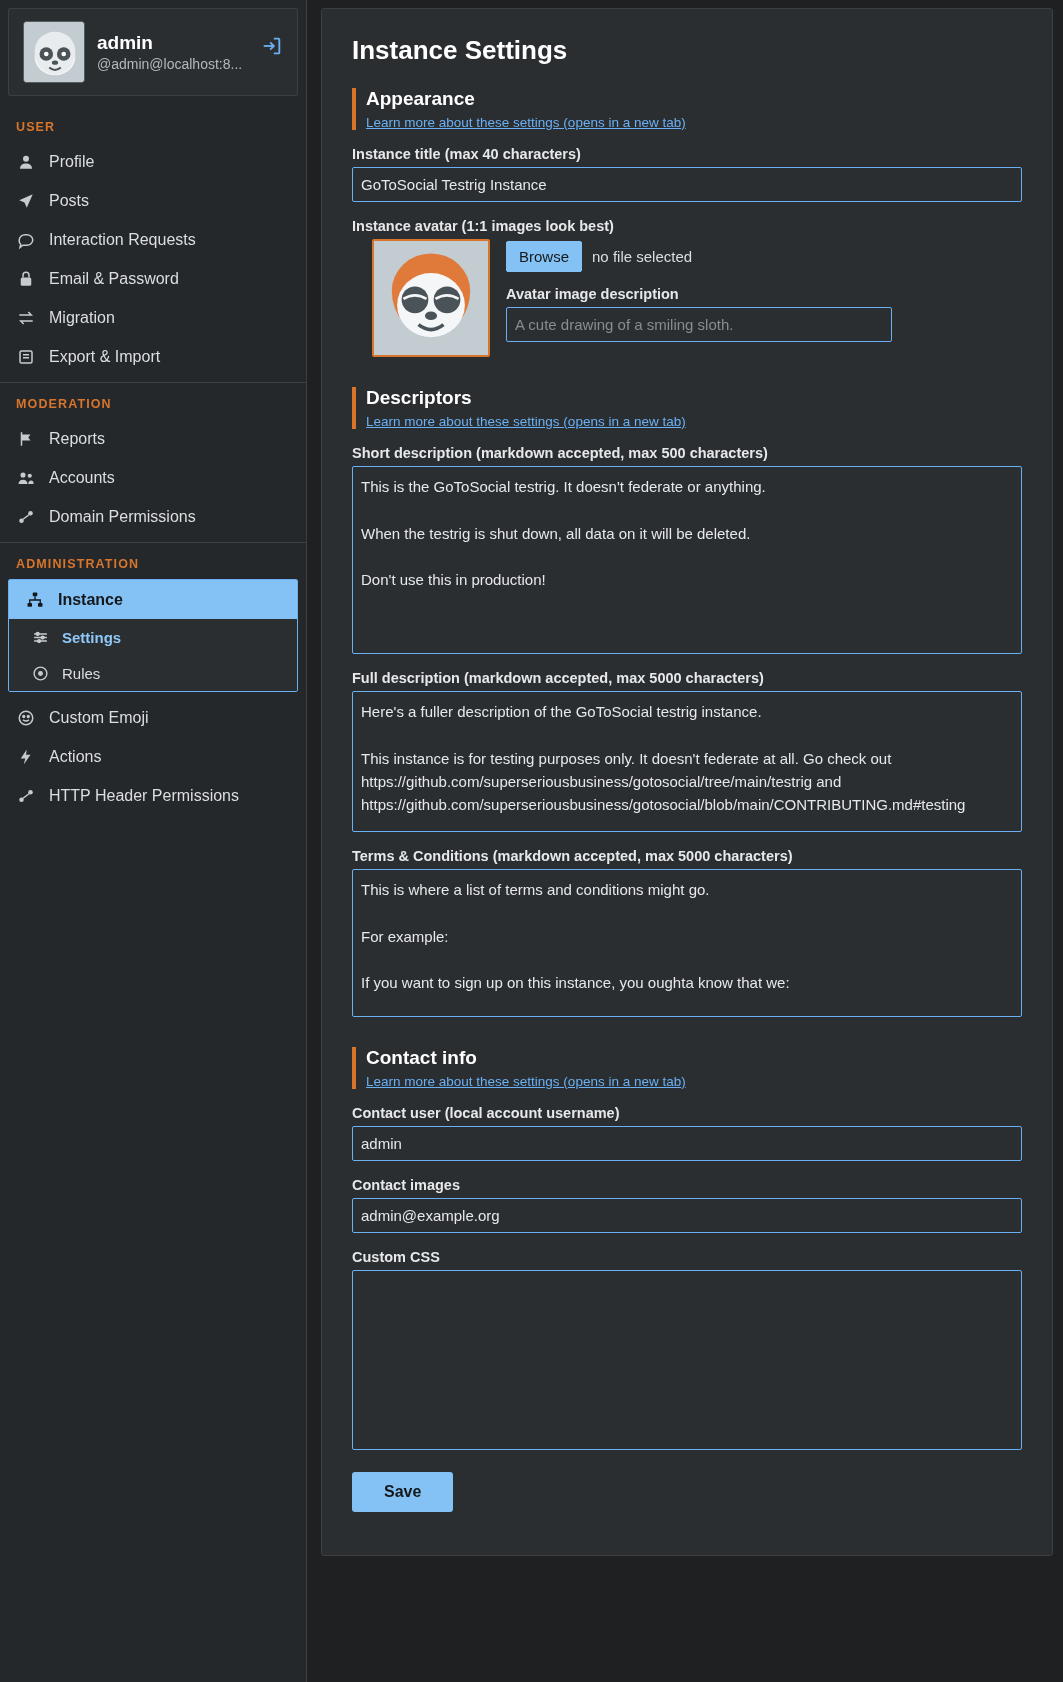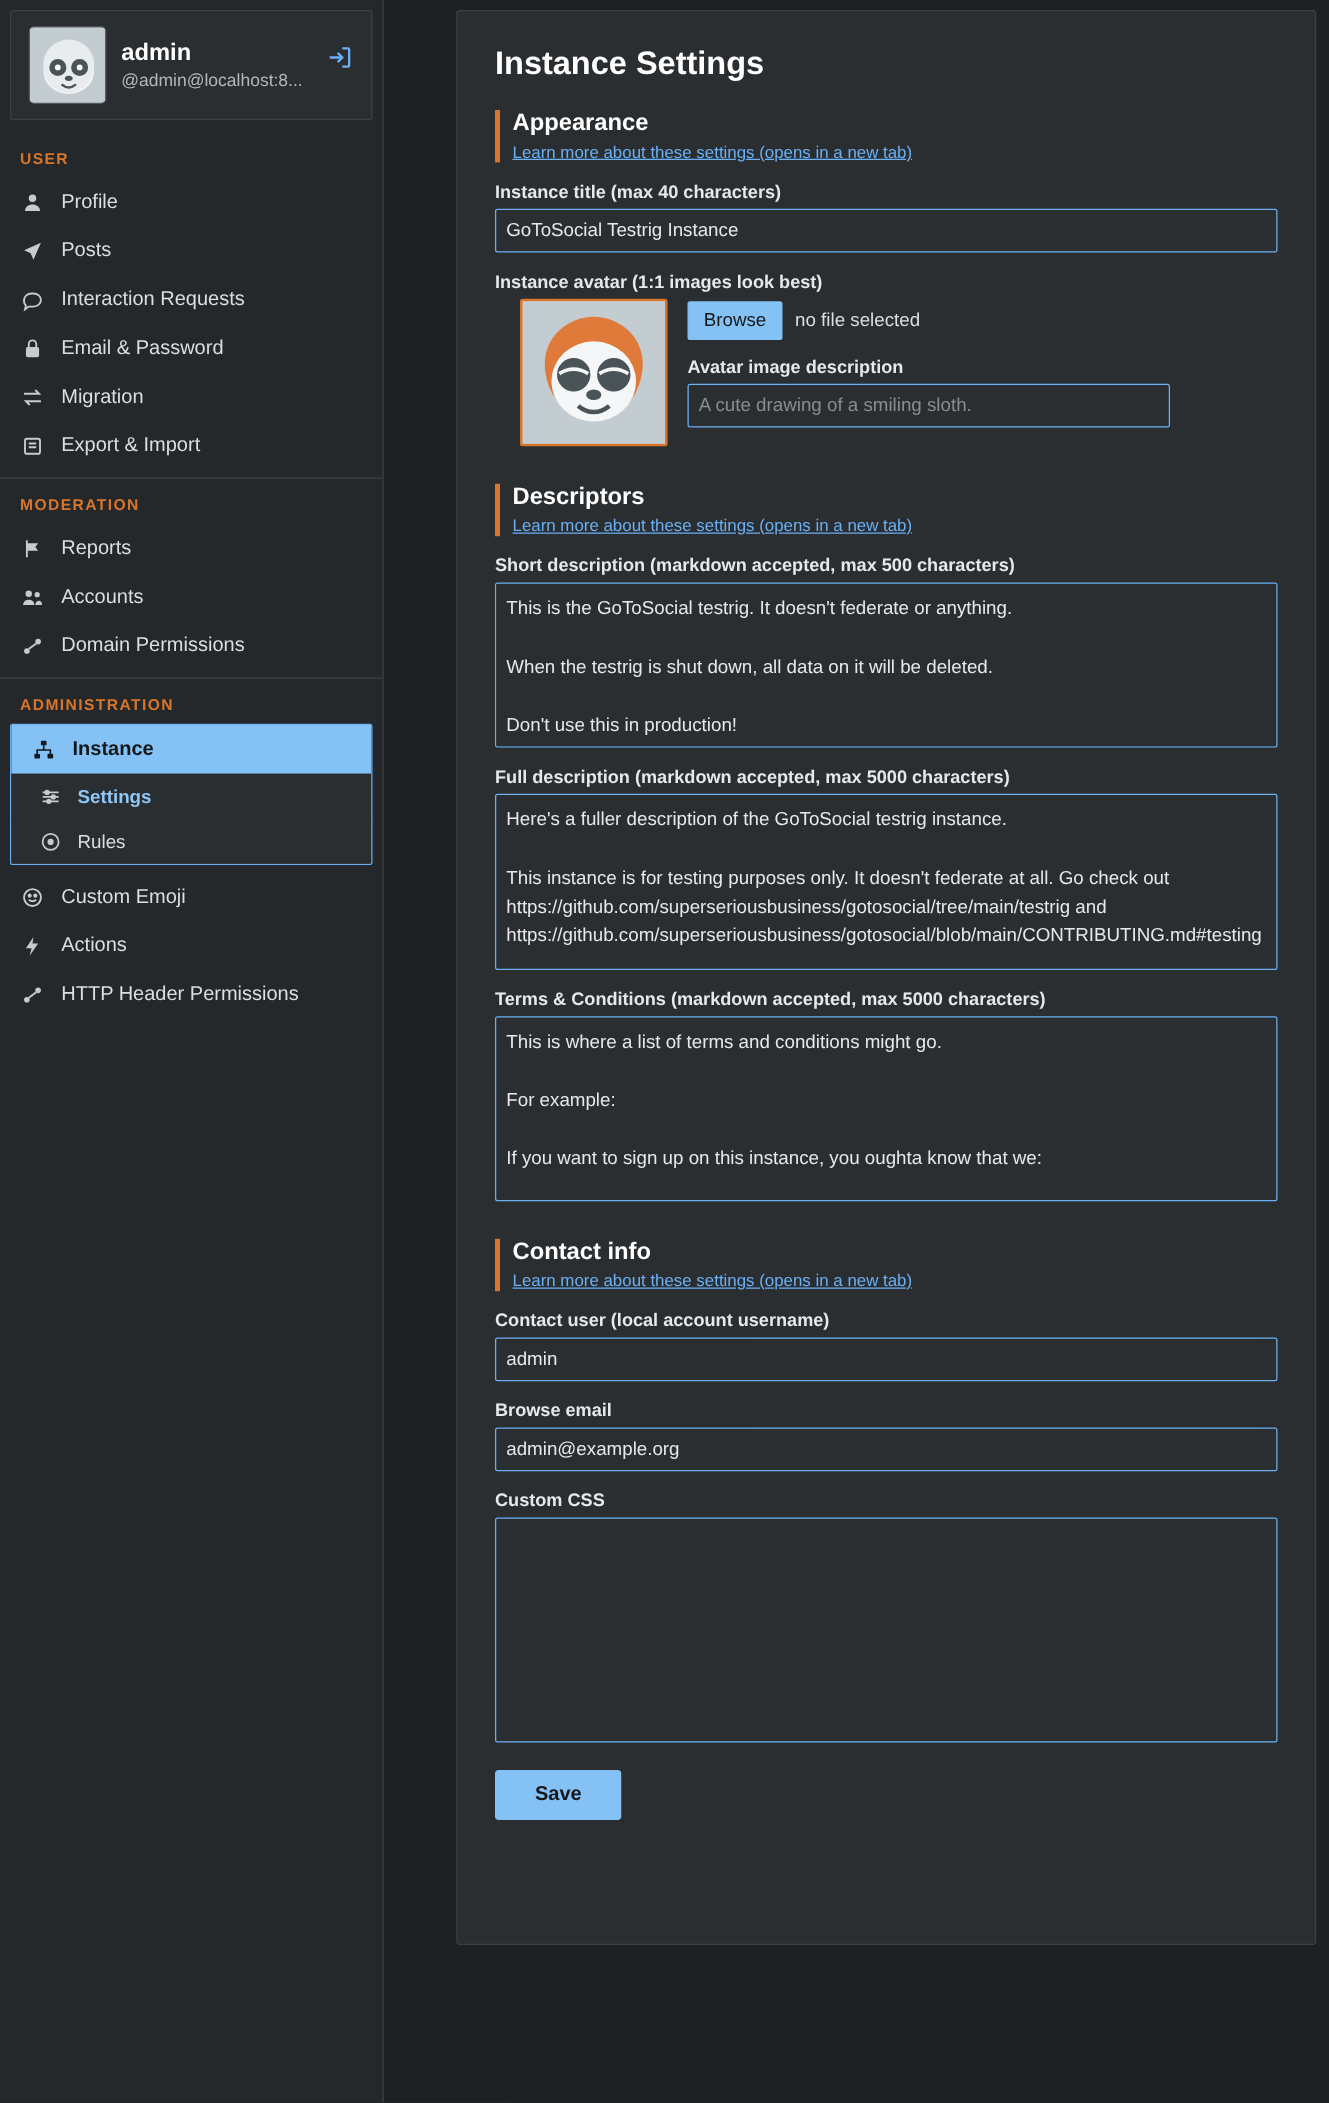--- a/index.html
+++ b/index.html
@@ -14,21 +14,20 @@
     height: 1682px;
     overflow: hidden;
     color: #dcdee0;
     font-size: 15px;
   }
   .app {
     display: flex;
     width: 1063px;
     height: 1682px;
     background: #1e2022;
-    gap: 44px;
   }
 
   
   .sidebar {
     width: 307px;
     flex: 0 0 307px;
     background: #25282b;
     border-right: 1px solid #3b4042;
     display: flex;
     flex-direction: column;
@@ -455,21 +454,21 @@
       <div class="spacer-lg"></div>
 
       
       <div class="section-head">
         <h2>Descriptors</h2>
         <a href="#">Learn more about these settings (opens in a new tab)</a>
       </div>
 
       <div class="field">
         <label class="lbl">Short description (markdown accepted, max 500 characters)</label>
-        <textarea class="ta" style="height: 132px;">This is the GoToSocial testrig. It doesn't federate or anything.
+        <textarea class="ta" style="height: 188px;">This is the GoToSocial testrig. It doesn't federate or anything.
 
 When the testrig is shut down, all data on it will be deleted.
 
 Don't use this in production!</textarea>
       </div>
 
       <div class="field">
         <label class="lbl">Full description (markdown accepted, max 5000 characters)</label>
         <textarea class="ta" style="height: 141px;">Here's a fuller description of the GoToSocial testrig instance.
 
@@ -492,21 +491,21 @@
         <h2>Contact info</h2>
         <a href="#">Learn more about these settings (opens in a new tab)</a>
       </div>
 
       <div class="field">
         <label class="lbl">Contact user (local account username)</label>
         <input class="txt" type="text" value="admin" style="">
       </div>
 
       <div class="field">
-        <label class="lbl">Browse email</label>
+        <label class="lbl">Contact images</label>
         <input class="txt" type="text" value="admin@example.org" style="">
       </div>
 
       <div class="field">
         <label class="lbl">Custom CSS</label>
         <textarea class="ta" style="height: 180px;"></textarea>
       </div>
 
       <button class="save-btn">Save</button>
     </div>

